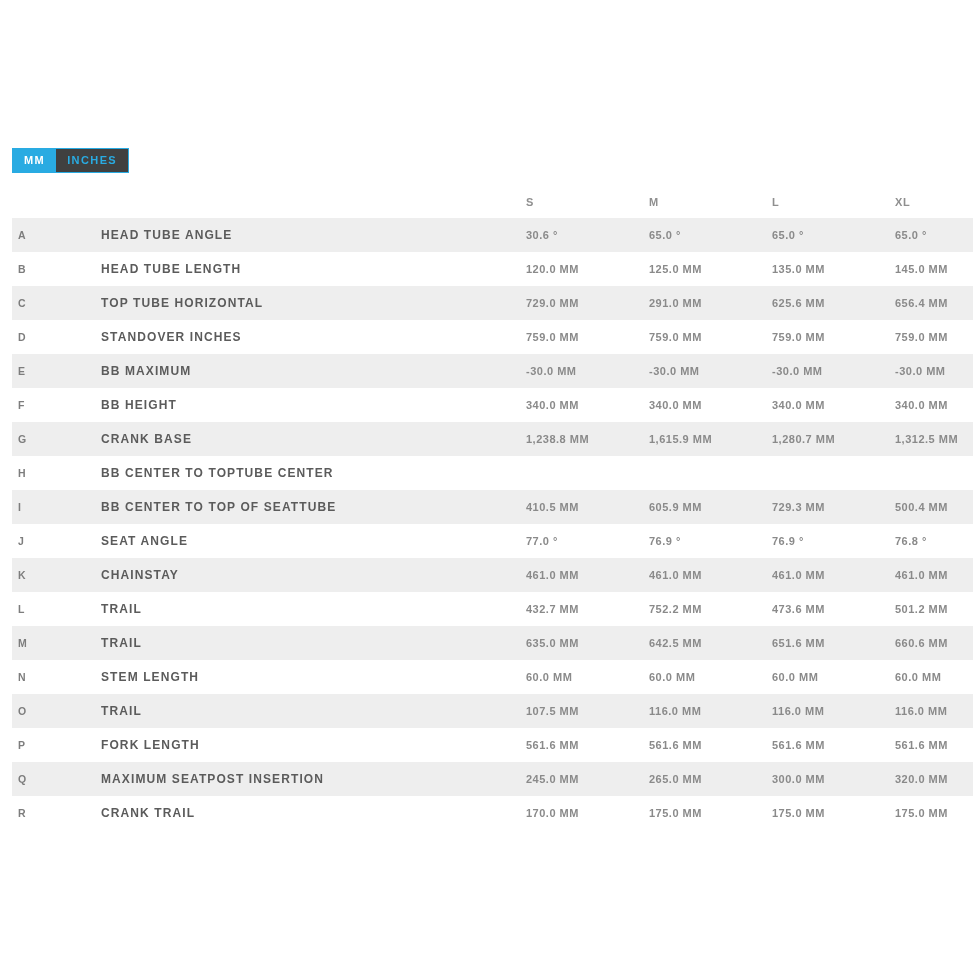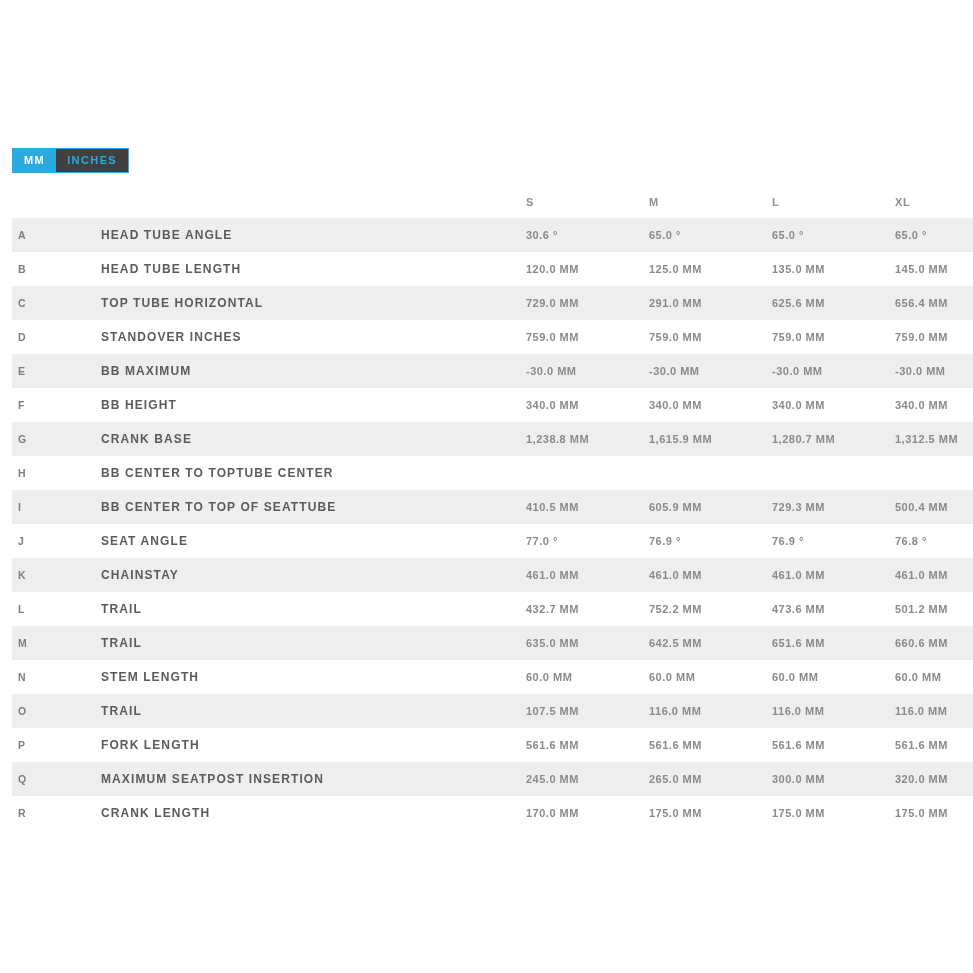--- a/index.html
+++ b/index.html
@@ -261,21 +261,21 @@
         <tr class="odd">
           <td class="letter">Q</td>
           <td class="name">MAXIMUM SEATPOST INSERTION</td>
           <td class="val">245.0 MM</td>
           <td class="val">265.0 MM</td>
           <td class="val">300.0 MM</td>
           <td class="val">320.0 MM</td>
         </tr>
         <tr class="even">
           <td class="letter">R</td>
-          <td class="name">CRANK LENGTH</td>
+          <td class="name">CRANK TRAIL</td>
           <td class="val">170.0 MM</td>
           <td class="val">175.0 MM</td>
           <td class="val">175.0 MM</td>
           <td class="val">175.0 MM</td>
         </tr>
       </tbody>
   </table>
 
 </div>
 

